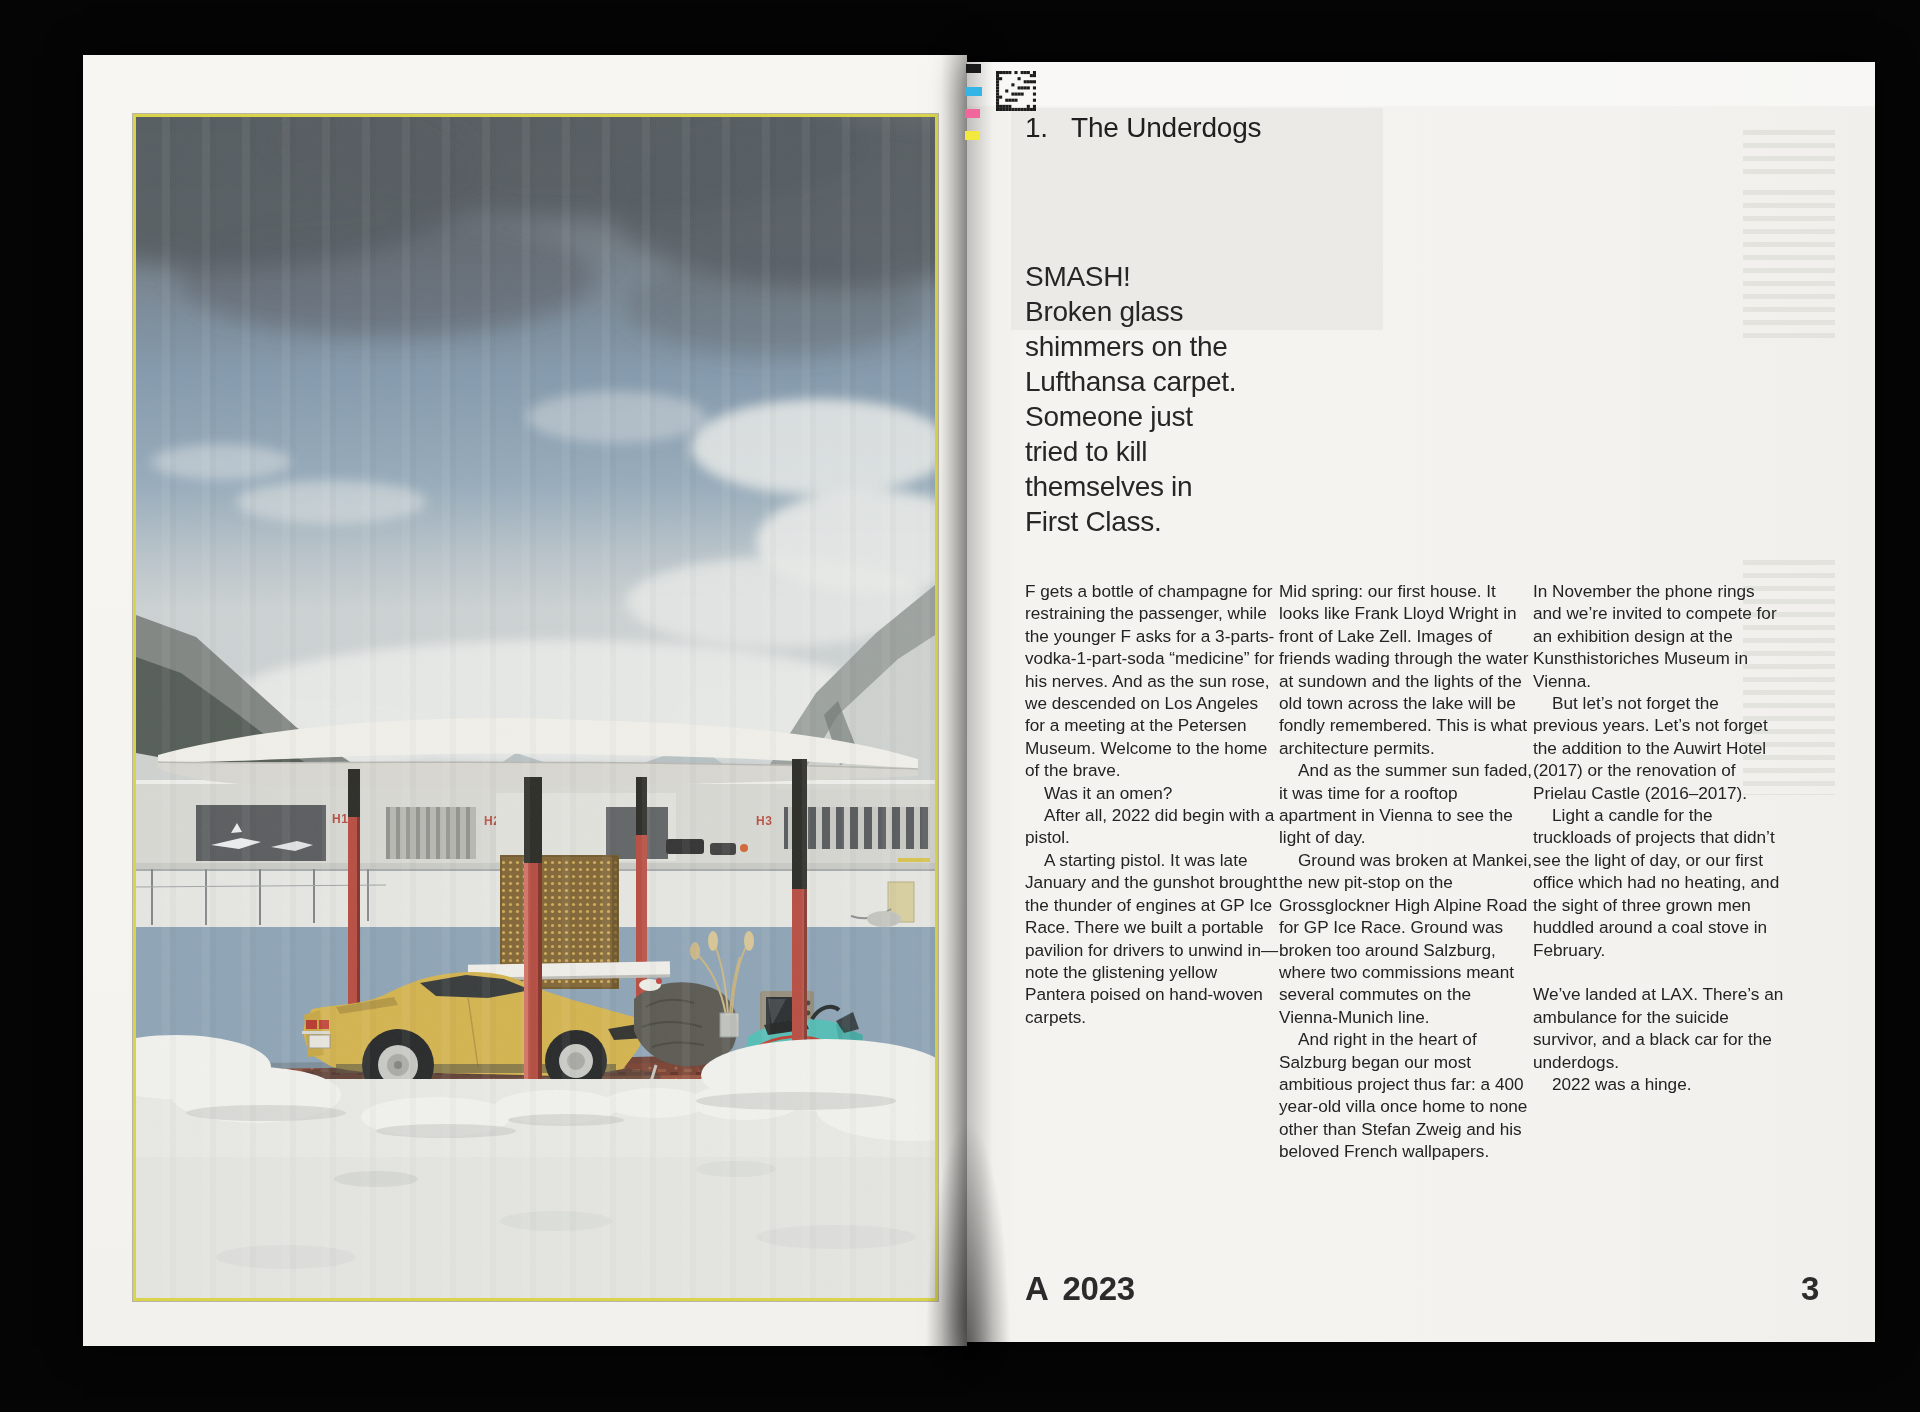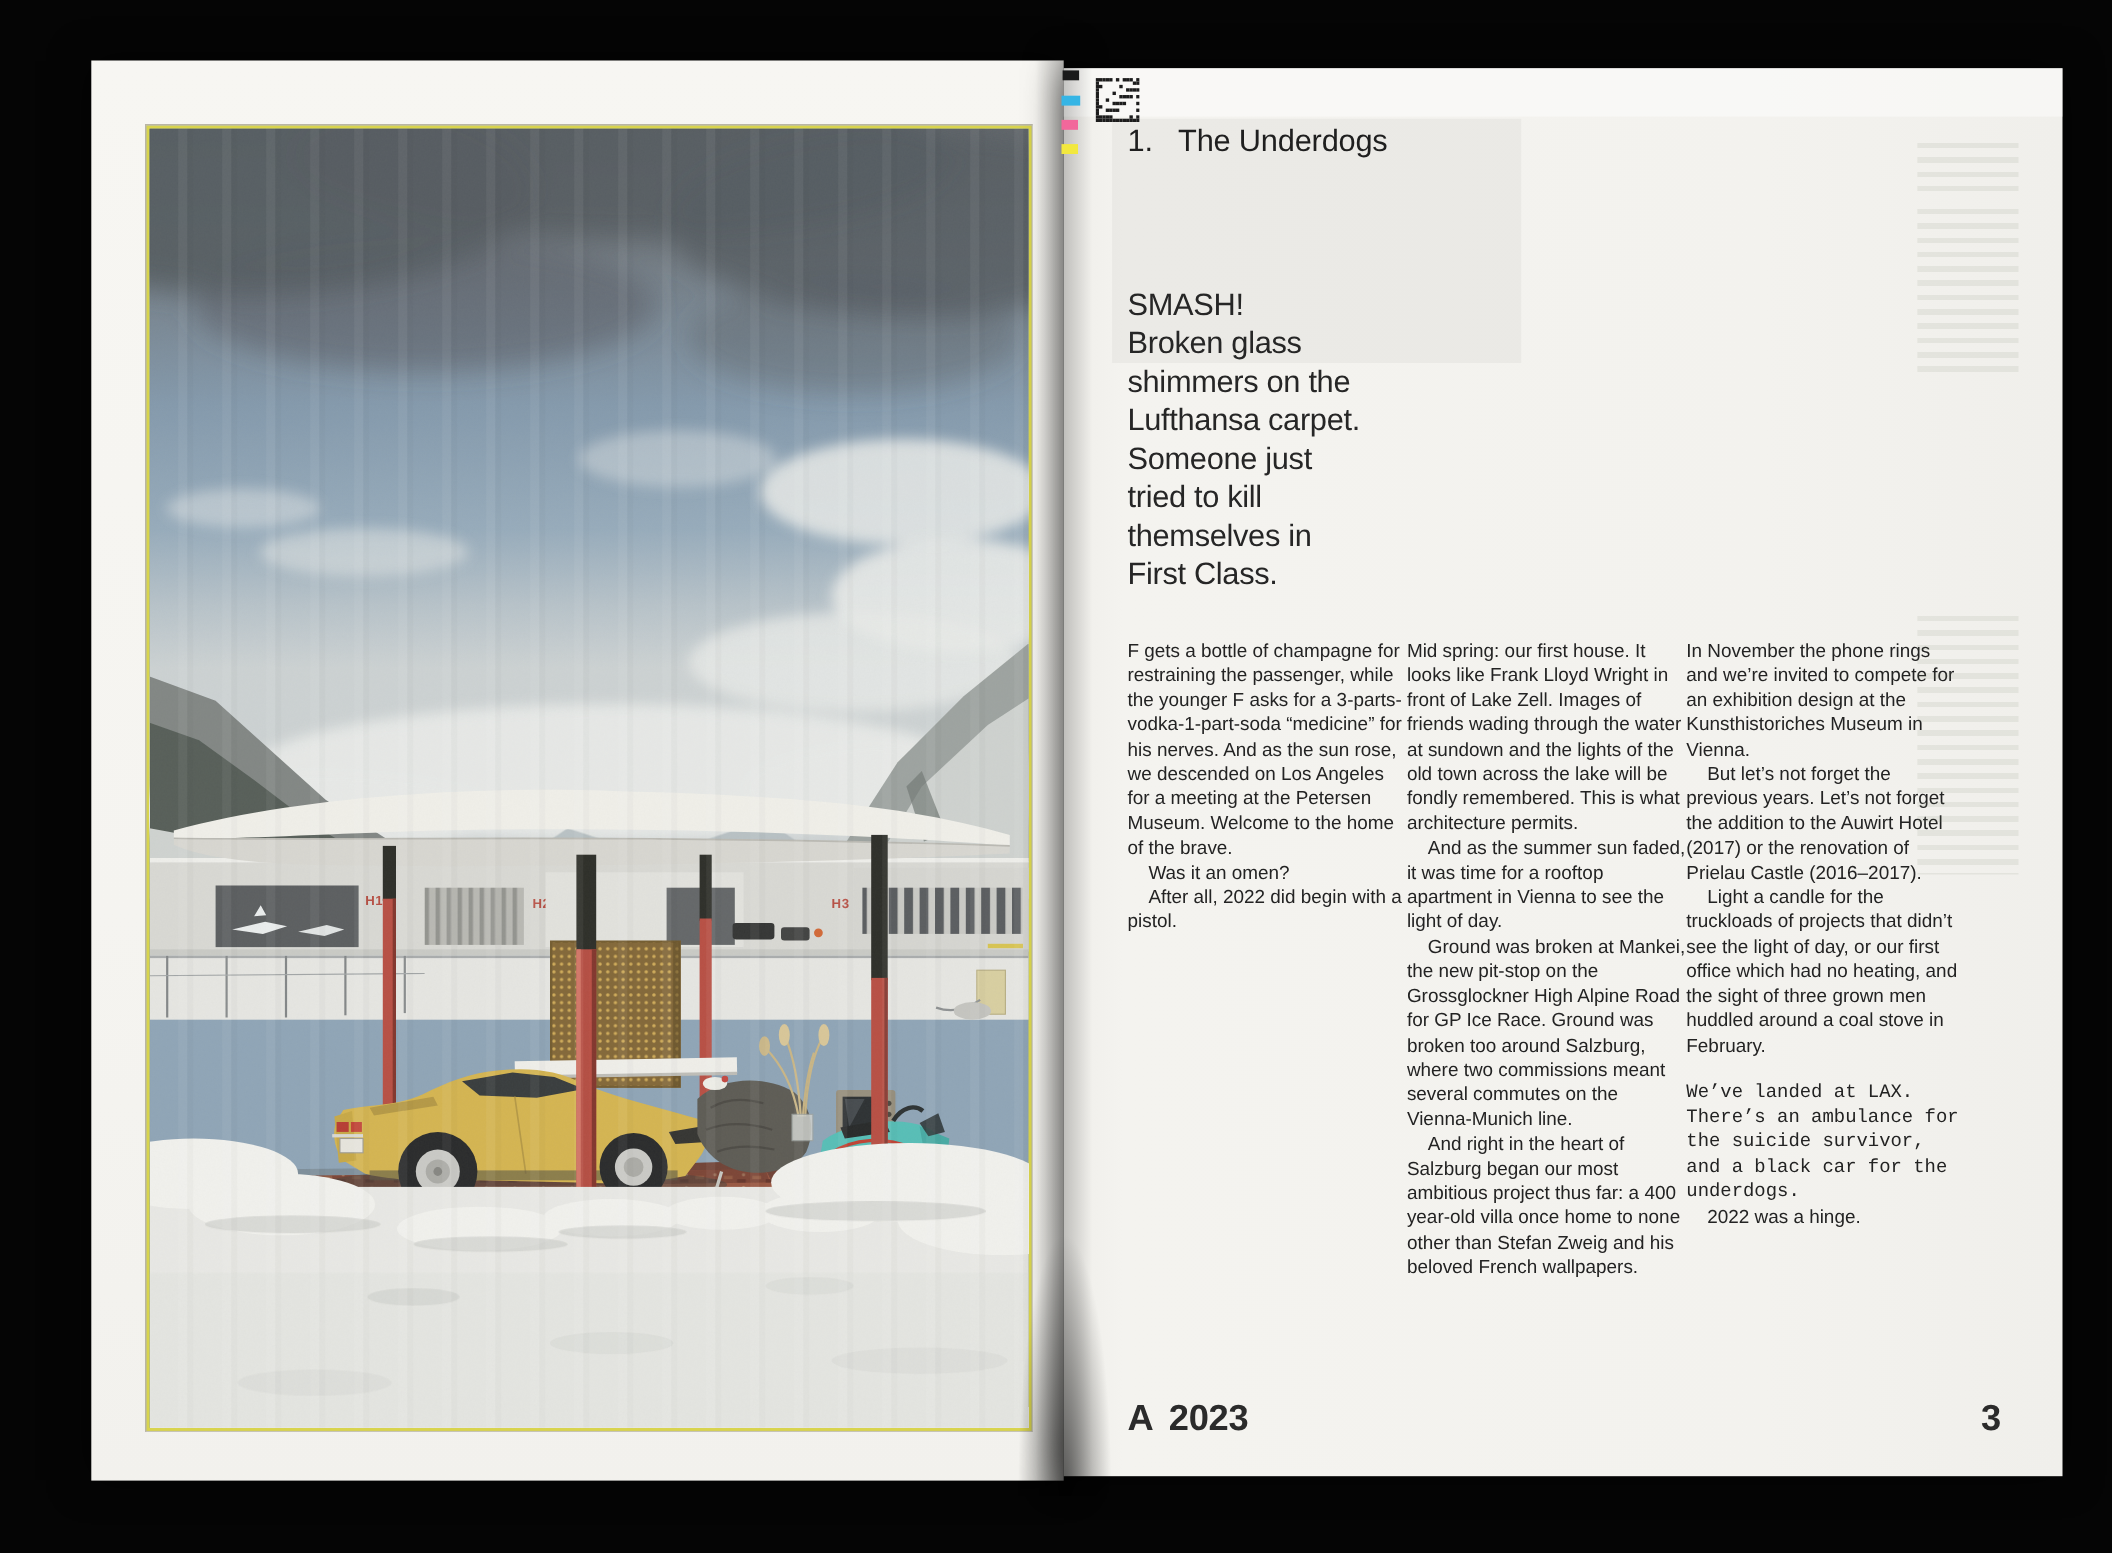--- a/index.html
+++ b/index.html
@@ -33,21 +33,21 @@
          background:rgba(85,85,78,.05);}
   .chapter{position:absolute;left:58px;top:50px;display:flex;
          font-size:28px;font-weight:500;letter-spacing:-.2px;color:#1f1f1f;}
   .chapter .num{width:46px;}
   .intro{position:absolute;left:58px;top:197px;width:330px;white-space:pre-line;
          font-size:28px;line-height:35px;font-weight:500;letter-spacing:-.3px;color:#262626;}
   .columns{position:absolute;left:58px;top:518px;width:794px;display:flex;}
   .col{width:254px;font-size:17.2px;line-height:22.4px;color:#232323;}
   .col p{margin:0;}
   .col p.indent{text-indent:19px;}
-  .col p.gap{margin-top:22.4px;font-family:Liberation Mono, monospace;}
+  .col p.gap{margin-top:22.4px;}
   .col b{font-weight:400;}
   .footer{position:absolute;left:58px;top:1208px;width:794px;display:flex;
           justify-content:space-between;align-items:center;
           font-size:33px;font-weight:700;color:#2b2b2b;letter-spacing:-.3px;}
   .footer .imprint span{margin-right:14px;}
   .footer .imprint span:last-child{margin-right:0;}
   
   .ghost{position:absolute;left:776px;width:92px;opacity:.20;filter:blur(.7px);
          background:repeating-linear-gradient(180deg,rgba(116,128,104,.55) 0 5px,
                     rgba(116,128,104,0) 5px 13px);}
@@ -385,20 +385,21 @@
 Someone just
 tried to kill
 themselves in
 First Class.</div>
 
     <div class="columns">
       <div class="col" id="col-0">
           <p class="">F gets a bottle of champagne for restraining the passenger, while the younger F asks for a 3-parts-vodka-1-part-soda “medicine” for his nerves. And as the sun rose, we descended on Los Angeles for a meeting at the Petersen Museum. Welcome to the home of the brave.</p>
           <p class="indent ">Was it an omen?</p>
           <p class="indent ">After all, 2022 did begin with a pistol.</p>
+          <p class="indent ">A starting pistol. It was late January and the gunshot brought the thunder of engines at <b>GP Ice Race</b>. There we built a portable pavilion for drivers to unwind in—note the glistening yellow Pantera poised on hand-woven carpets.</p>
         </div>
       <div class="col" id="col-1">
           <p class="">Mid spring: our <b>first house</b>. It looks like Frank Lloyd Wright in front of Lake Zell. Images of friends wading through the water at sundown and the lights of the old town across the lake will be fondly remembered. This is what architecture permits.</p>
           <p class="indent ">And as the summer sun faded, it was time for a rooftop apartment in Vienna to see the light of day.</p>
           <p class="indent ">Ground was broken at <b>Mankei,</b> the new pit-stop on the Grossglockner High Alpine Road for <b>GP Ice Race</b>. Ground was broken too around Salzburg, where two commissions meant several commutes on the Vienna-Munich line.</p>
           <p class="indent ">And right in the heart of Salzburg began our most ambitious project thus far: a 400 year-old villa once home to none other than Stefan Zweig and his beloved French wallpapers.</p>
         </div>
       <div class="col" id="col-2">
           <p class="">In November the phone rings and we’re invited to compete for an exhibition design at the Kunsthistoriches Museum in Vienna.</p>
           <p class="indent ">But let’s not forget the previous years. Let’s not forget the addition to the <b>Auwirt Hotel</b> (2017) or the renovation of <b>Prielau Castle</b> (2016–2017).</p>

